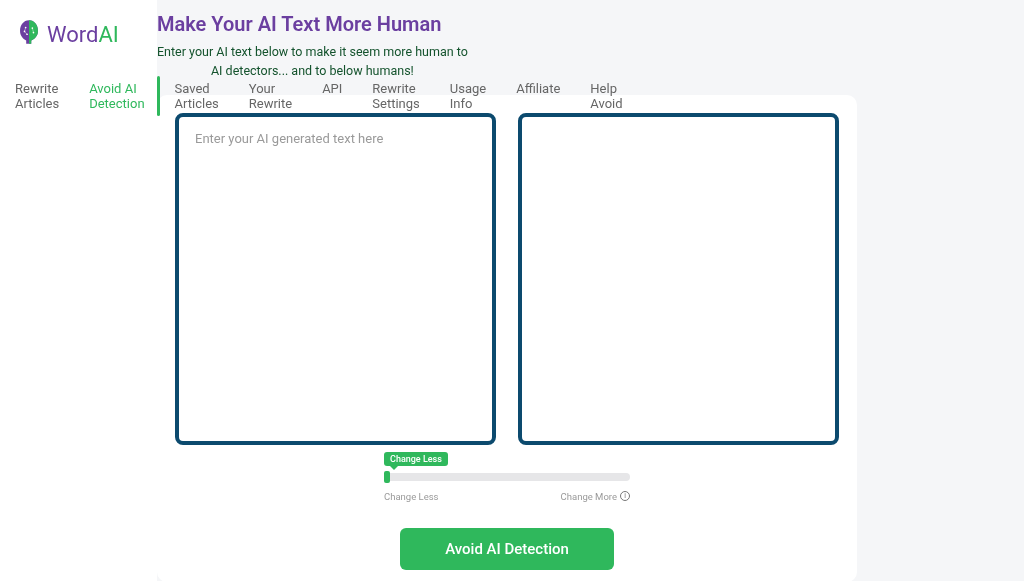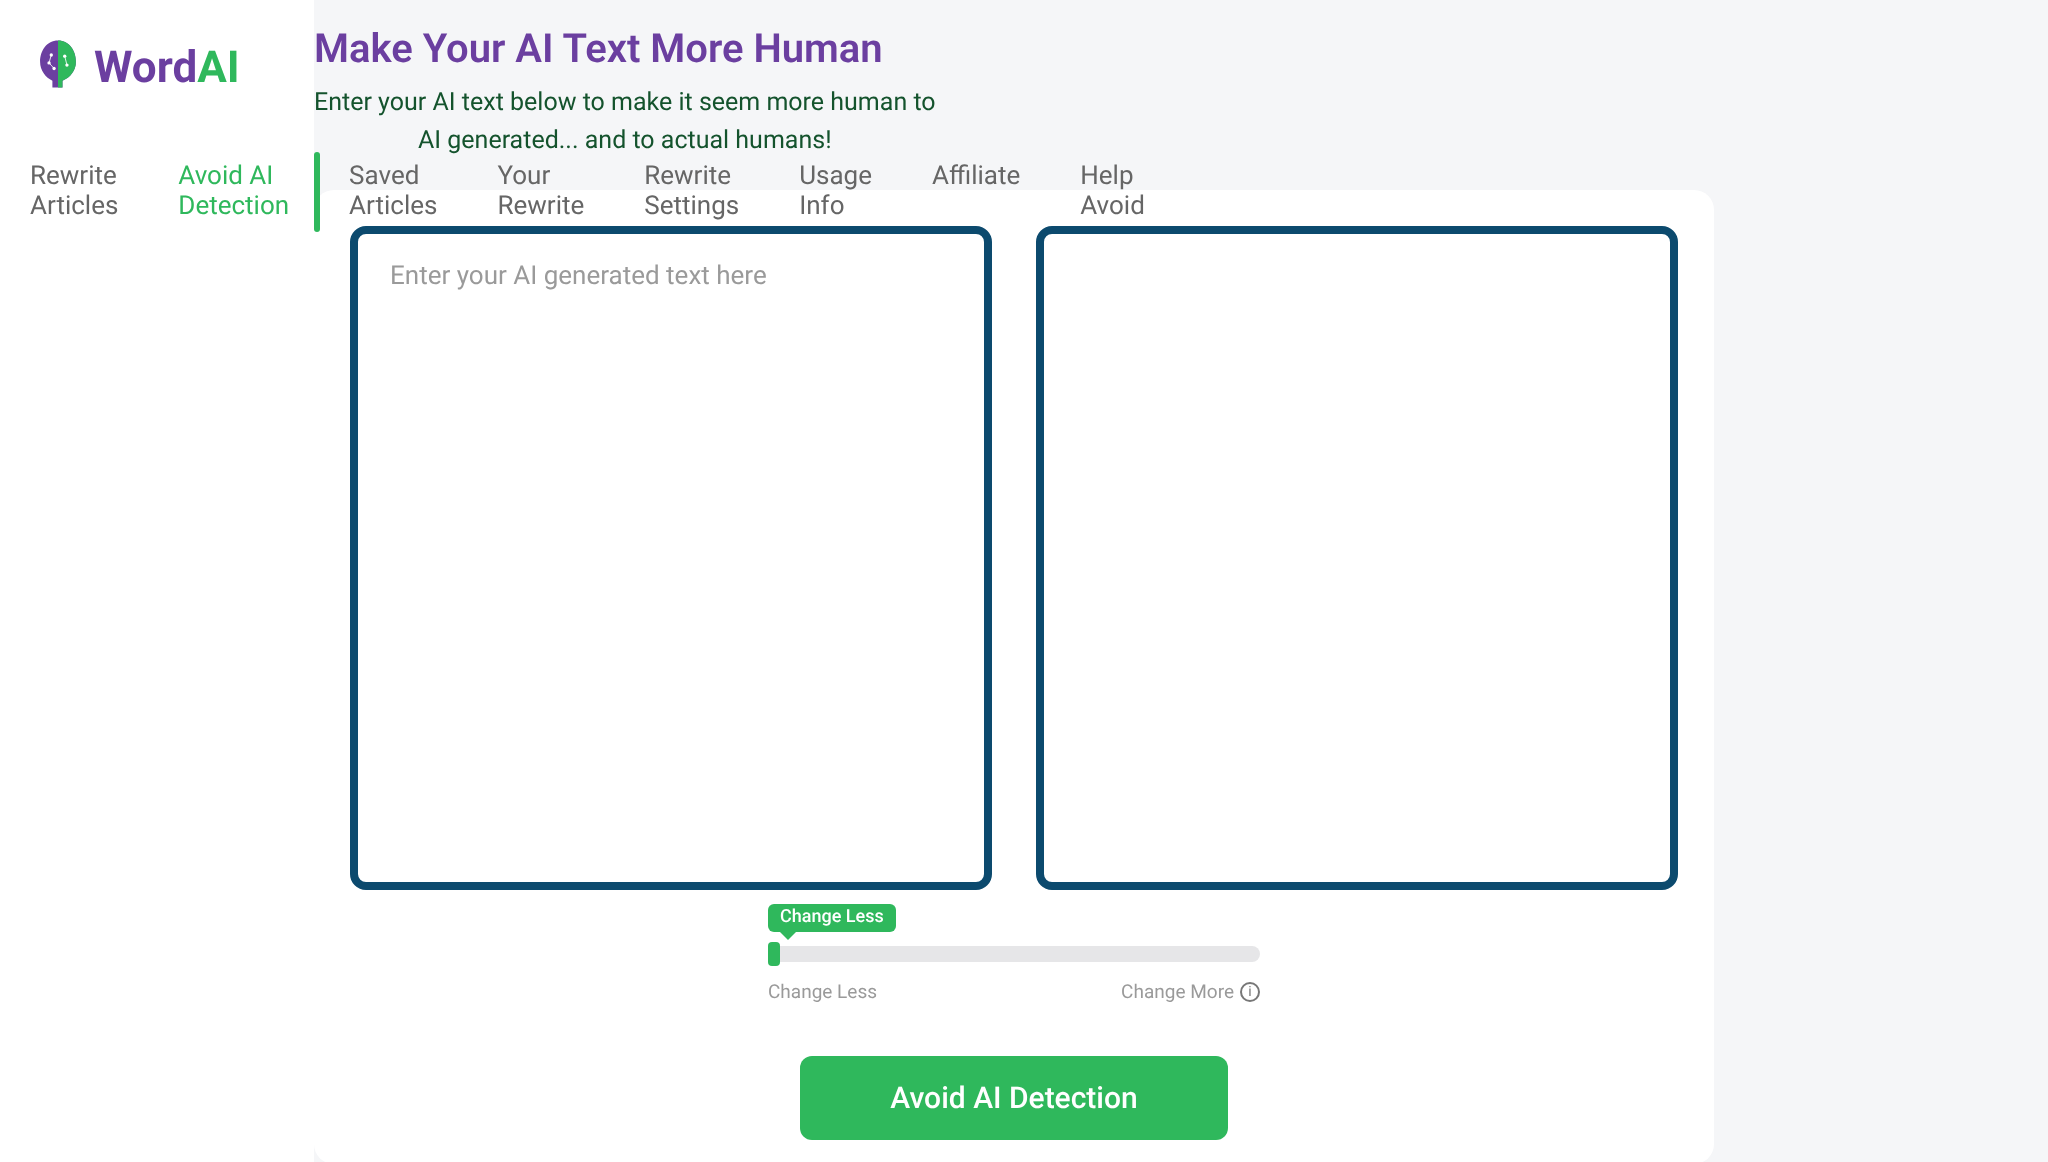--- a/index.html
+++ b/index.html
@@ -26,21 +26,21 @@
     display: flex;
     align-items: center;
     padding: 0 15px 20px 15px;
   }
   .logo-mark {
     flex-shrink: 0;
   }
   .logo-text {
     margin-left: 4px;
     font-size: 22px;
-    font-weight: 700;
+    font-weight: 400;
     display: flex;
   }
   .logo-word {
     color: #6B3FA0;
   }
   .logo-ai {
     color: #2FB85C;
   }
   .nav {
     display: flex;
@@ -217,32 +217,33 @@
     <span class="logo-text">
       <span class="logo-word">Word</span>
         <span class="logo-ai">AI</span>
     </span>
   </div>
   <nav class="nav">
     <div class="nav-item">Rewrite Articles</div>
     <div class="nav-item active">Avoid AI Detection</div>
     <div class="nav-item">Saved Articles</div>
     <div class="nav-item">Your Rewrite</div>
+    <div class="nav-item">API</div>
     <div class="nav-item">Rewrite Settings</div>
     <div class="nav-item">Usage Info</div>
     <div class="nav-item">Affiliate</div>
     <div class="nav-item">Help Avoid</div>
   </nav>
 </div>
 
 <div class="main">
   <div class="title">Make Your AI Text More Human</div>
   <div class="subtitle">
     <span>Enter your AI text below to make it seem more human to</span><br>
-    <span>AI generated... and to actual humans!</span>
+    <span>AI detectors... and to below humans!</span>
   </div>
 
   <div class="card">
     <div class="panes">
       <textarea class="pane" placeholder="Enter your AI generated text here" style=""></textarea>
       <div class="pane"></div>
     </div>
 
     <div class="slider-wrap">
       <div class="slider-tooltip">Change Less</div>

